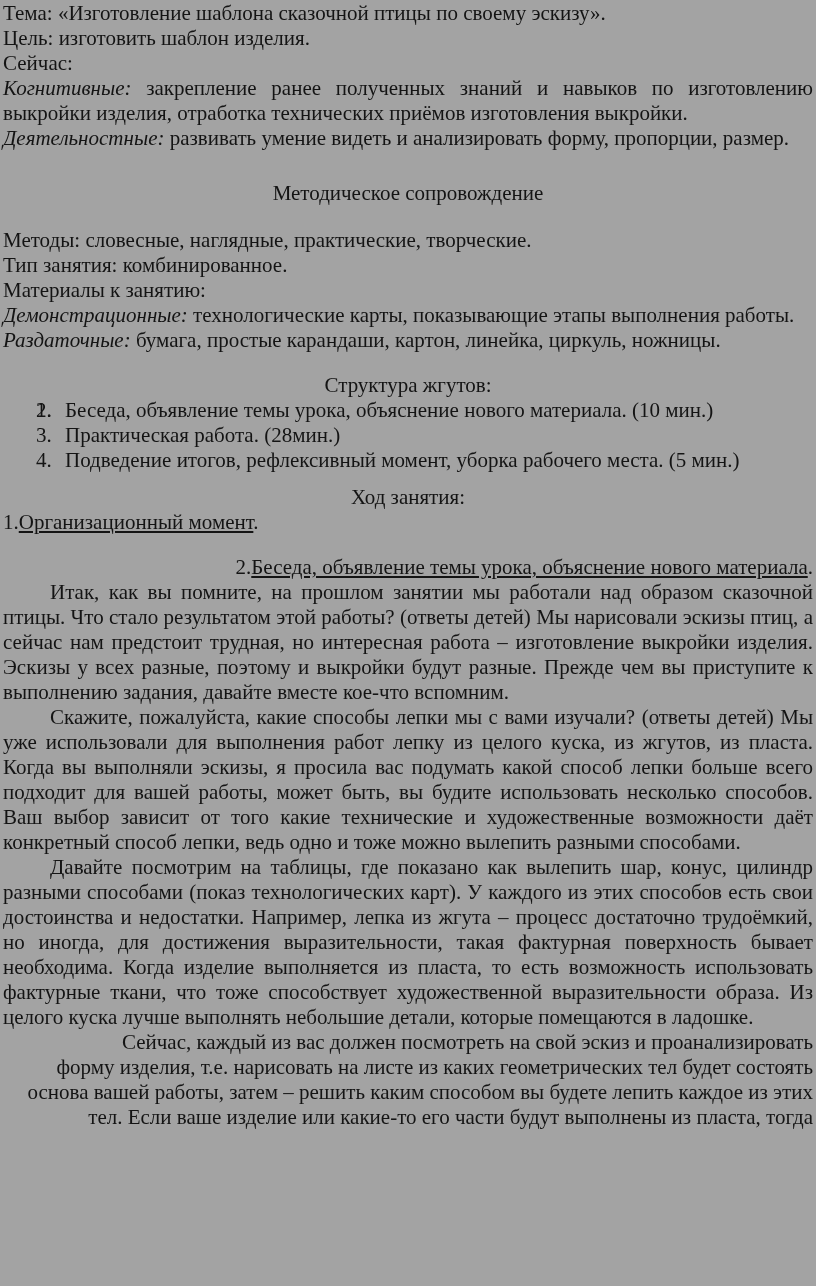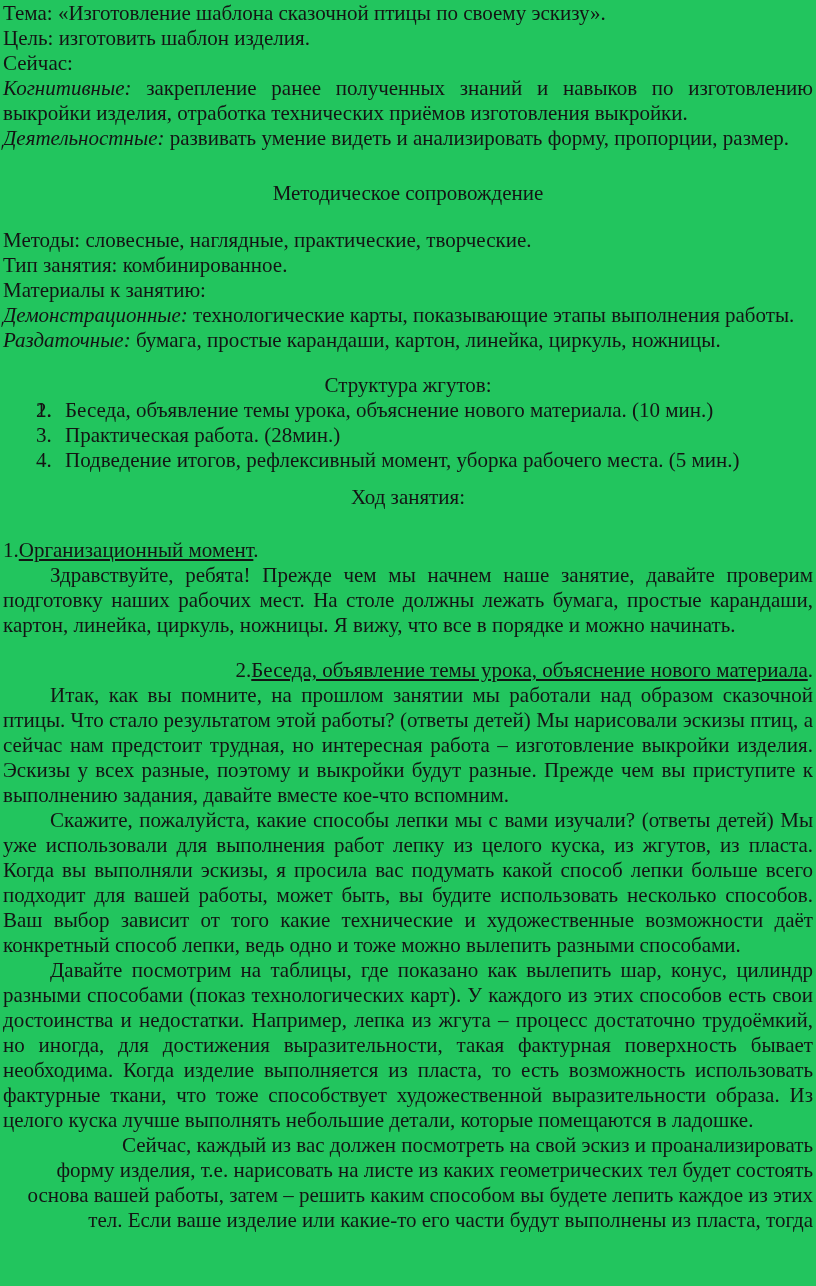--- a/index.html
+++ b/index.html
@@ -12,37 +12,37 @@
     font-family: "Liberation Serif", serif;
     font-size: 21px;
     line-height: 25px;
     box-sizing: border-box;
   }
   .page {
     width: 816px;
     height: 1286px;
     box-sizing: border-box;
     padding: 1px 3px 0 3px;
-    background: #22c55e;
+    background: #a3a3a3;
   }
   p { margin: 0; text-align: justify; }
   .para { text-indent: 47px; }
   .center { text-align: center; }
   .u { text-decoration: underline; }
   i.lead { font-style: italic; }
 
   .heading-methodical { margin-top: 30px; margin-bottom: 22px; }
   .heading-structure  { margin-top: 20px; }
   .heading-course     { margin-top: 12px; }
 
   .olist { }
   .olist .item { position: relative; padding-left: 62px; text-align: left; }
   .olist .item .num { position: absolute; left: 33px; top: 0; }
 
-  .section1-title { margin-top: 28px; text-align: left; }
+  .section1-title { text-align: left; }
   .section2-title { margin-top: 20px; text-align: right; }
 
   .para-last { text-align: right; text-indent: 62px; }
 </style>
 </head>
 <body>
 
 <div class="page">
 
   <p>Тема: «Изготовление шаблона сказочной птицы по своему эскизу».</p>
@@ -63,21 +63,20 @@
   <div class="olist">
     <p class="item"><span class="num">1.</span></p>
     <p class="item"><span class="num">2.</span><span>Беседа, объявление темы урока, объяснение нового материала. (10 мин.)</span></p>
     <p class="item"><span class="num">3.</span><span>Практическая работа. (28мин.)</span></p>
     <p class="item"><span class="num">4.</span><span>Подведение итогов, рефлексивный момент, уборка рабочего места. (5 мин.)</span></p>
   </div>
 
   <p class="center heading-course">Ход занятия:</p>
 
   <p class="section1-title"><span>1.</span><span class="u">Организационный момент</span><span>.</span></p>
-  <p class="para">Здравствуйте, ребята! Прежде чем мы начнем наше занятие, давайте проверим подготовку наших рабочих мест. На столе должны лежать бумага, простые карандаши, картон, линейка, циркуль, ножницы. Я вижу, что все в порядке и можно начинать.</p>
 
   <p class="section2-title"><span>2.</span><span class="u">Беседа, объявление темы урока, объяснение нового материала</span><span>.</span></p>
   <p class="para">Итак, как вы помните, на прошлом занятии мы работали над образом сказочной птицы. Что стало результатом этой работы? (ответы детей) Мы нарисовали эскизы птиц, а сейчас нам предстоит трудная, но интересная работа – изготовление выкройки изделия. Эскизы у всех разные, поэтому и выкройки будут разные. Прежде чем вы приступите к выполнению задания, давайте вместе кое-что вспомним.</p>
   <p class="para">Скажите, пожалуйста, какие способы лепки мы с вами изучали? (ответы детей) Мы уже использовали для выполнения работ лепку из целого куска, из жгутов, из пласта. Когда вы выполняли эскизы, я просила вас подумать какой способ лепки больше всего подходит для вашей работы, может быть, вы будите использовать несколько способов. Ваш выбор зависит от того какие технические и художественные возможности даёт конкретный способ лепки, ведь одно и тоже можно вылепить разными способами.</p>
   <p class="para">Давайте посмотрим на таблицы, где показано как вылепить шар, конус, цилиндр разными способами (показ технологических карт). У каждого из этих способов есть свои достоинства и недостатки. Например, лепка из жгута – процесс достаточно трудоёмкий, но иногда, для достижения выразительности, такая фактурная поверхность бывает необходима. Когда изделие выполняется из пласта, то есть возможность использовать фактурные ткани, что тоже способствует художественной выразительности образа. Из целого куска лучше выполнять небольшие детали, которые помещаются в ладошке.</p>
   <p class="para-last">Сейчас, каждый из вас должен посмотреть на свой эскиз и проанализировать форму изделия, т.е. нарисовать на листе из каких геометрических тел будет состоять основа вашей работы, затем – решить каким способом вы будете лепить каждое из этих тел. Если ваше изделие или какие-то его части будут выполнены из пласта, тогда</p>
 
 </div>
 
 </body></html>

